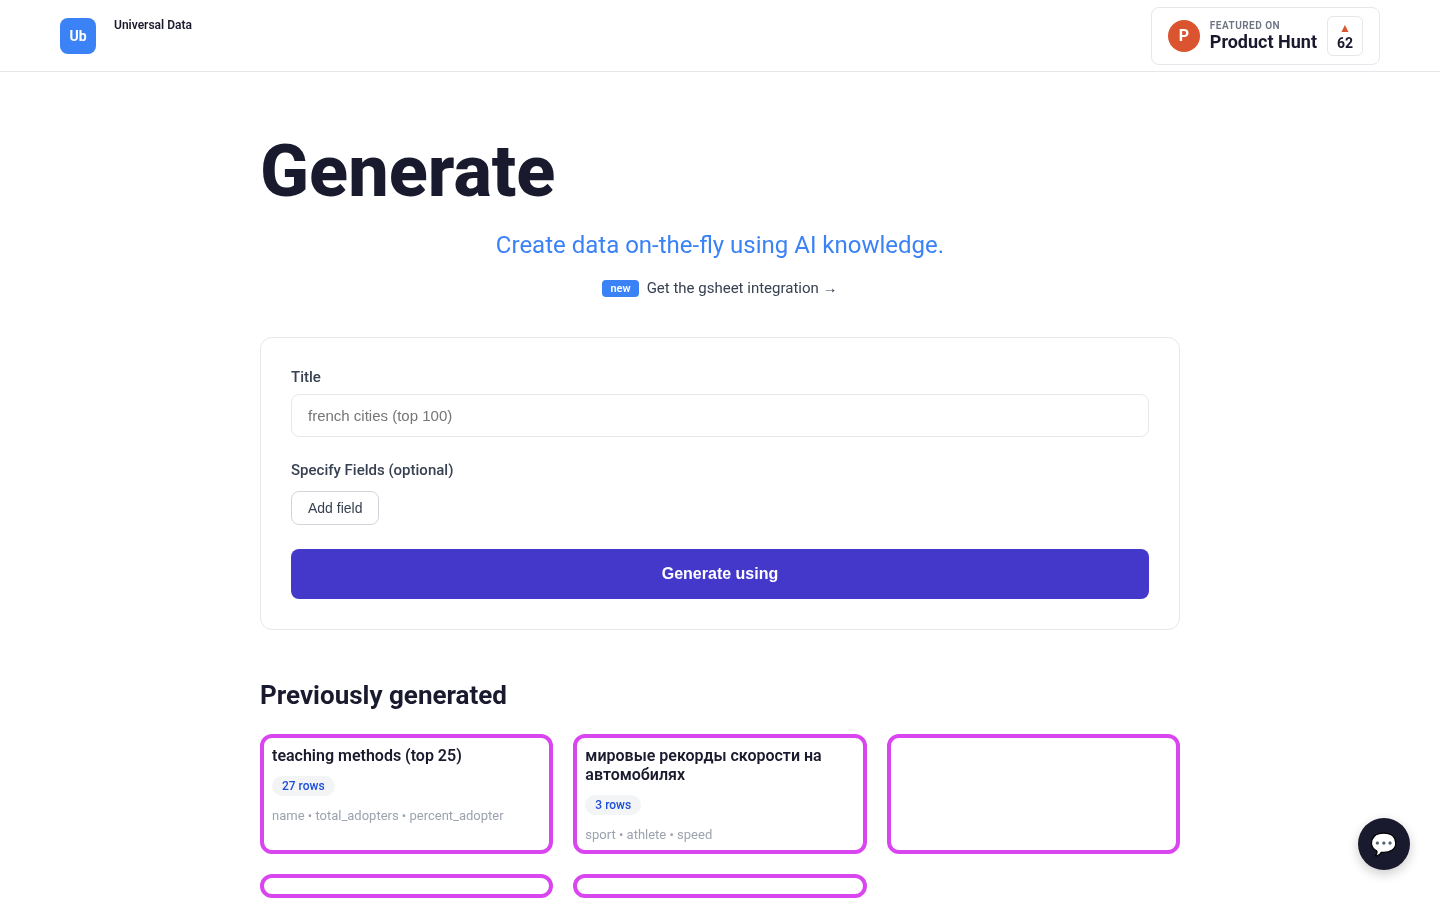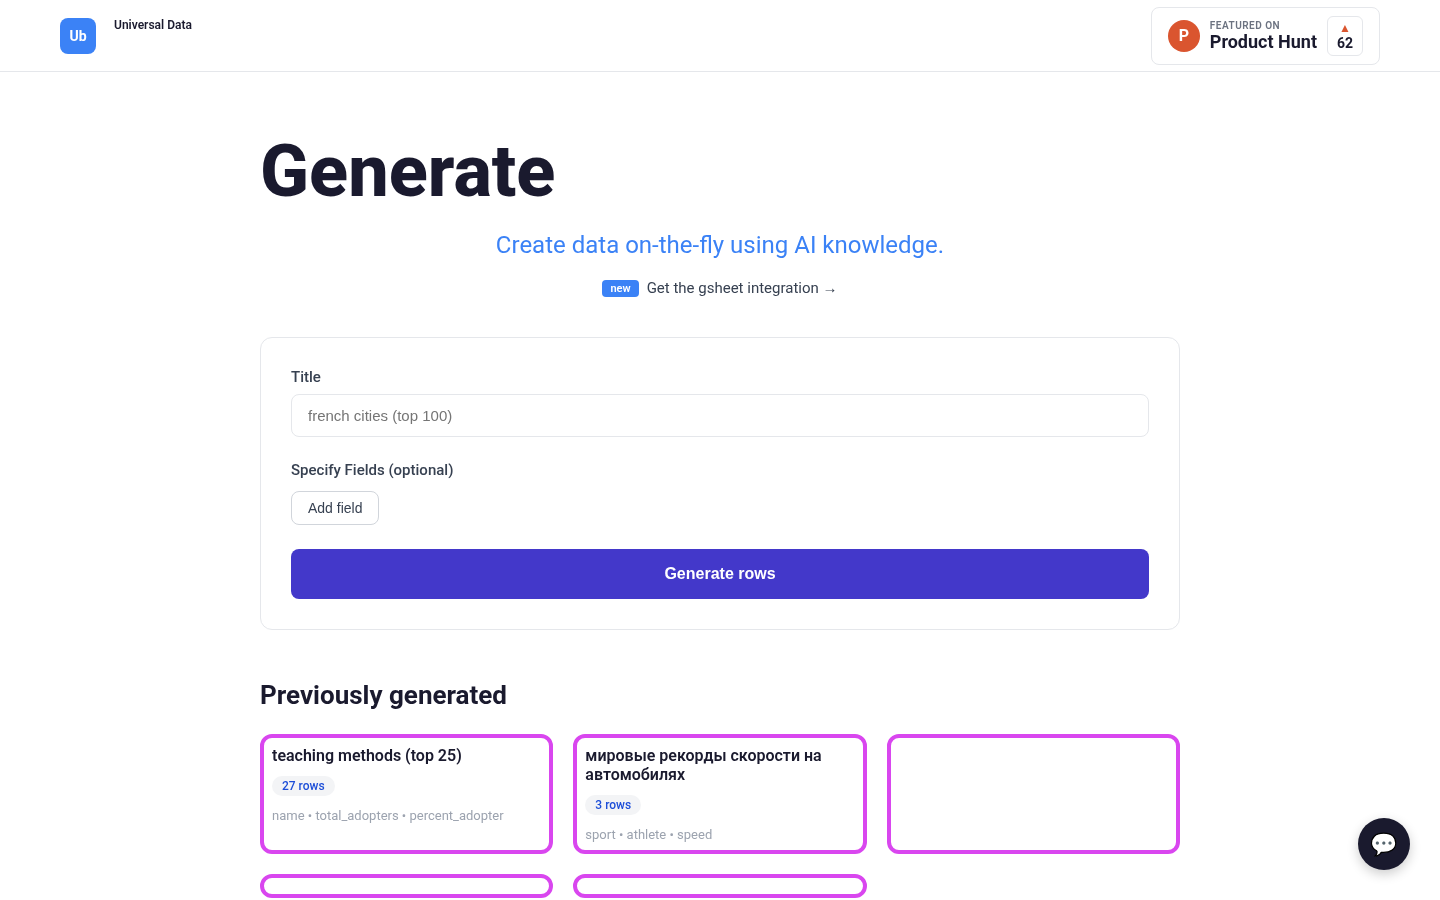--- a/index.html
+++ b/index.html
@@ -326,21 +326,21 @@
     <input class="title-input" type="text" placeholder="french cities (top 100)" style="">
 
     <label class="specify-fields-label">Specify Fields (optional)</label>
     <div>
       <button class="add-field-btn">
         <span>Add field</span>
       </button>
     </div>
 
     <button class="generate-btn">
-      <span>Generate rows</span>
+      <span>Generate using</span>
     </button>
   </div>
 
   <section>
     <h2 class="section-title">Previously generated</h2>
     <div class="cards-grid" id="cards-grid">
     <div class="dataset-card">
       <div class="dataset-title">teaching methods (top 25)</div>
       <span class="rows-badge">27 rows</span>
       <div class="dataset-fields">name • total_adopters • percent_adopter</div>

